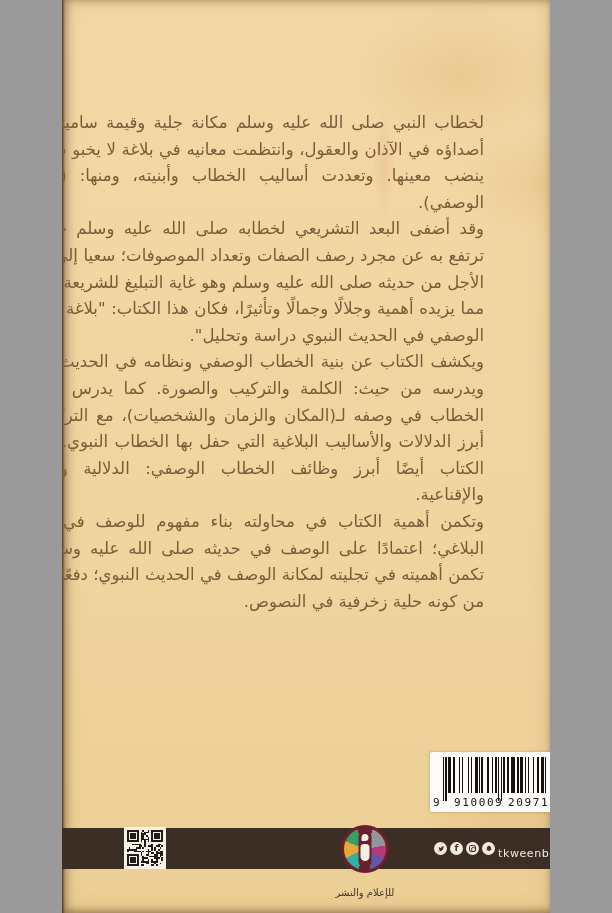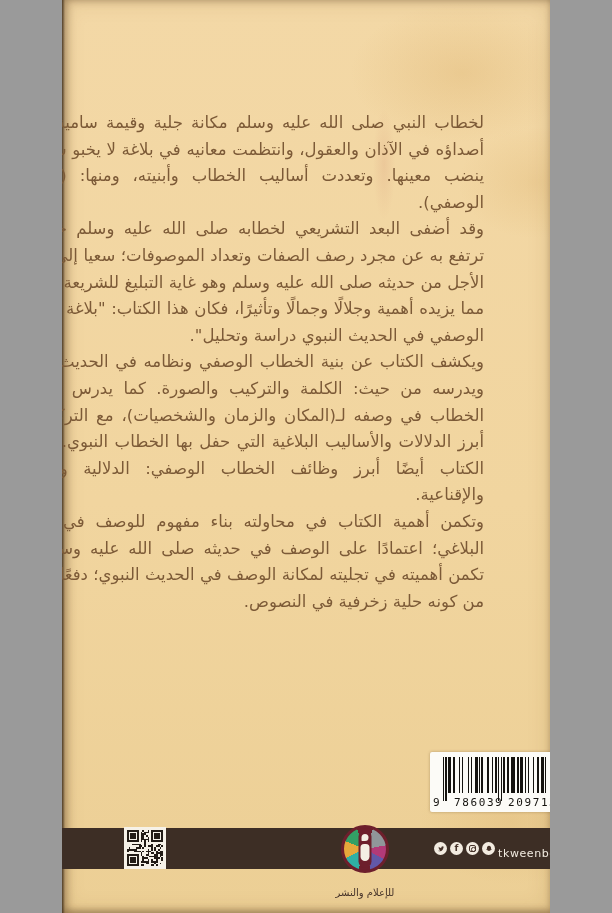--- a/index.html
+++ b/index.html
@@ -126,21 +126,21 @@
         <rect x="78" y="0" width="1" height="36" fill="#15130f"></rect>
         <rect x="79" y="0" width="1" height="36" fill="#15130f"></rect>
         <rect x="82" y="0" width="1" height="36" fill="#15130f"></rect>
         <rect x="83" y="0" width="1" height="36" fill="#15130f"></rect>
         <rect x="85" y="0" width="1" height="36" fill="#15130f"></rect>
         <rect x="90" y="0" width="1" height="36" fill="#15130f"></rect>
         <rect x="92" y="0" width="1" height="44" fill="#15130f"></rect>
         <rect x="94" y="0" width="1" height="44" fill="#15130f"></rect>
       </svg>
     <span class="bc-num bc-first">9</span>
-    <span class="bc-num bc-left">786039</span>
+    <span class="bc-num bc-left">910009</span>
     <span class="bc-num bc-right">209713</span>
   </div>
 
   <div class="footer"></div>
 
   <div class="qr">
     <svg id="qr" viewBox="0 0 21 21" shape-rendering="crispEdges">
         <rect x="0" y="0" width="1" height="1" fill="#221c16"></rect>
         <rect x="1" y="0" width="1" height="1" fill="#221c16"></rect>
         <rect x="2" y="0" width="1" height="1" fill="#221c16"></rect>

